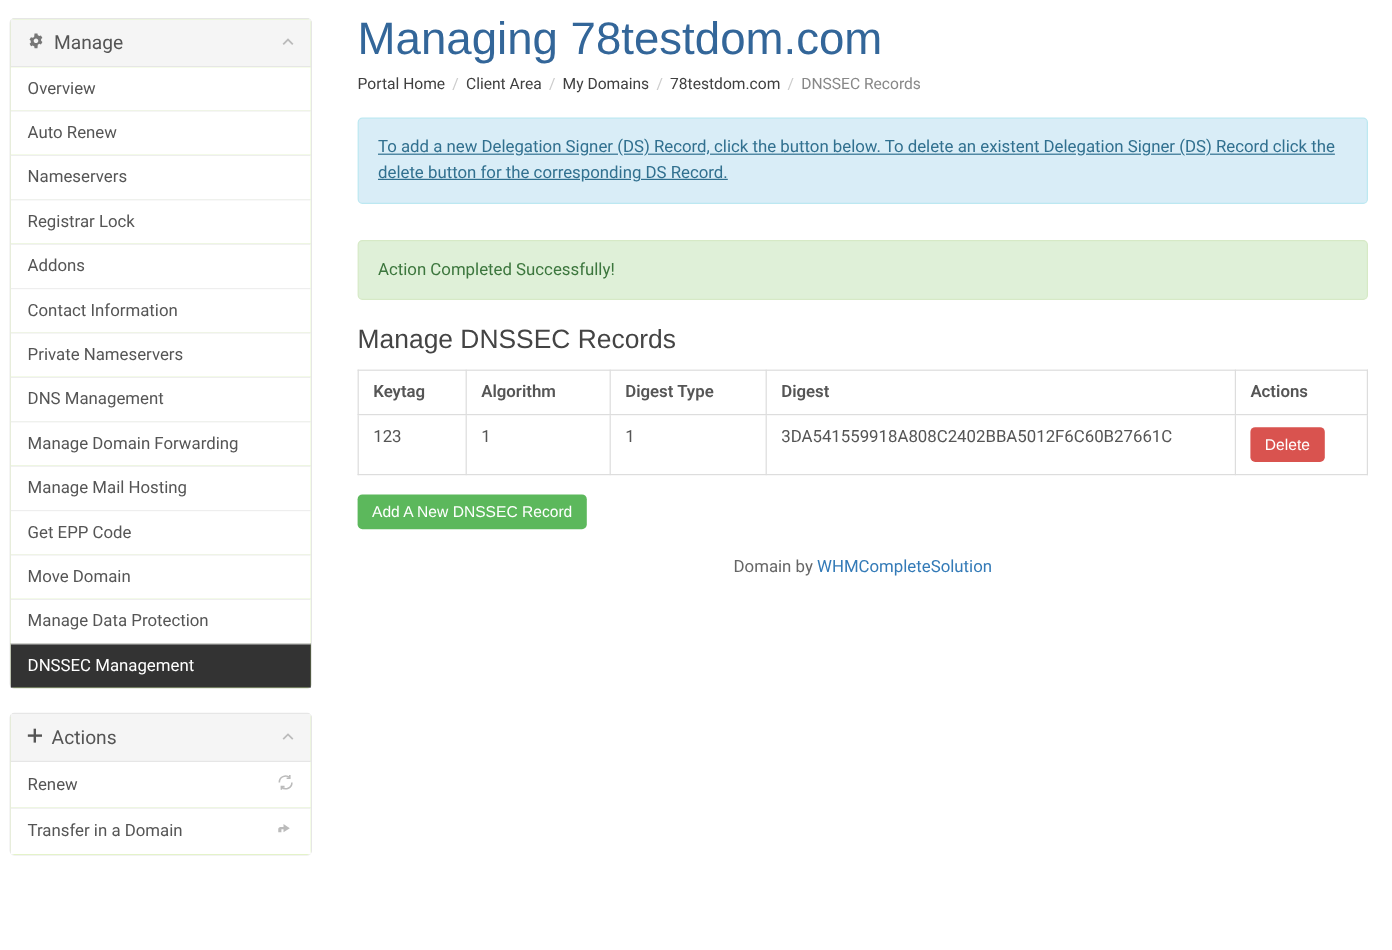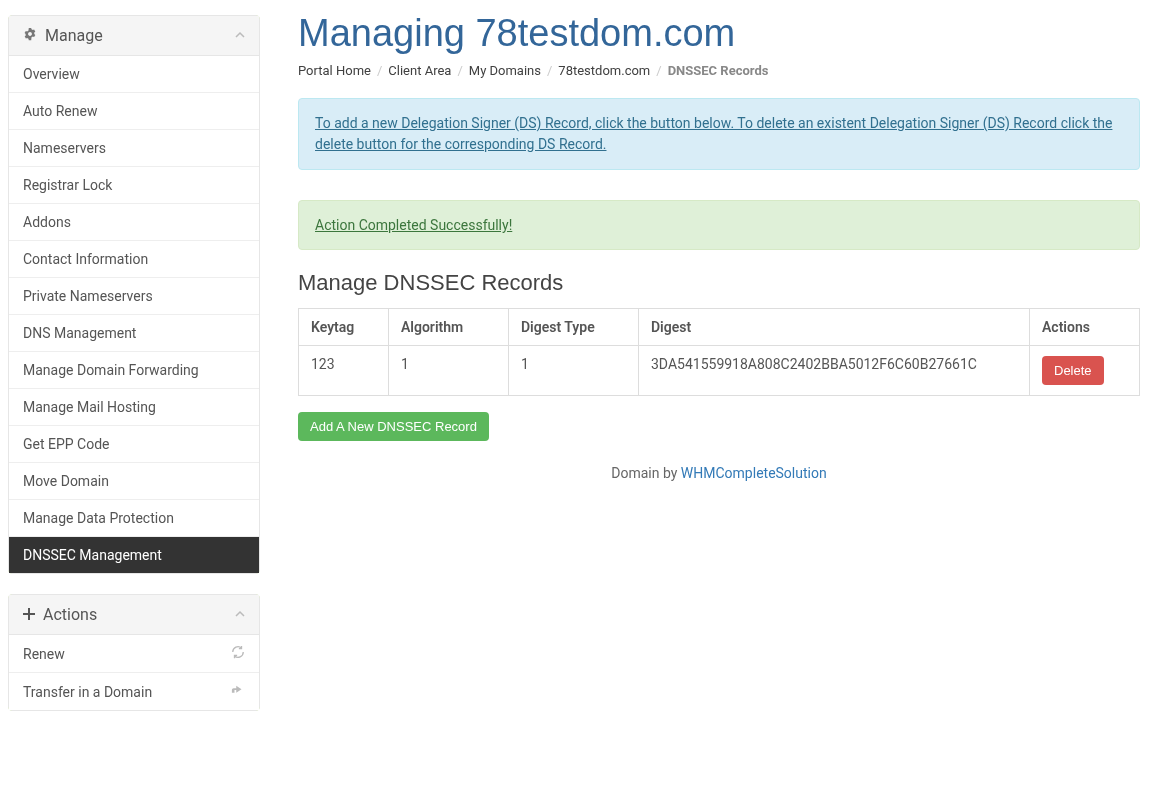--- a/index.html
+++ b/index.html
@@ -70,41 +70,40 @@
       display: flex;
       flex-wrap: wrap;
       list-style: none;
       gap: 6px;
       color: #888;
       font-size: 13px;
       margin-bottom: 20px;
     }
     .breadcrumb .sep { color: #ccc; }
     .breadcrumb .crumb { color: #404040; cursor: pointer; }
-    .breadcrumb .crumb.current { color: #888; cursor: default; font-weight: bold; }
+    .breadcrumb .crumb.current { color: #888; cursor: default; }
 
     .alert-info {
       background: #d9edf7;
       border: 1px solid #bce8f1;
       color: #31708f;
       border-radius: 4px;
       padding: 14px 16px;
       margin-bottom: 30px;
       line-height: 1.5;
       text-decoration: underline;
     }
     .alert-success {
       background: #dff0d8;
       border: 1px solid #d6e9c6;
       color: #3c763d;
       border-radius: 4px;
       padding: 14px 16px;
       margin-bottom: 20px;
       line-height: 1.45;
-      text-decoration: underline;
     }
     .alert-success .sub { padding-left: 38px; display: block; }
 
     h2.section-title {
       font-size: 22px;
       font-weight: 400;
       color: #444;
       margin: 14px 0 12px 0;
       font-family: "Segoe UI Light","Segoe UI","Helvetica Neue",Arial,sans-serif;
     }

